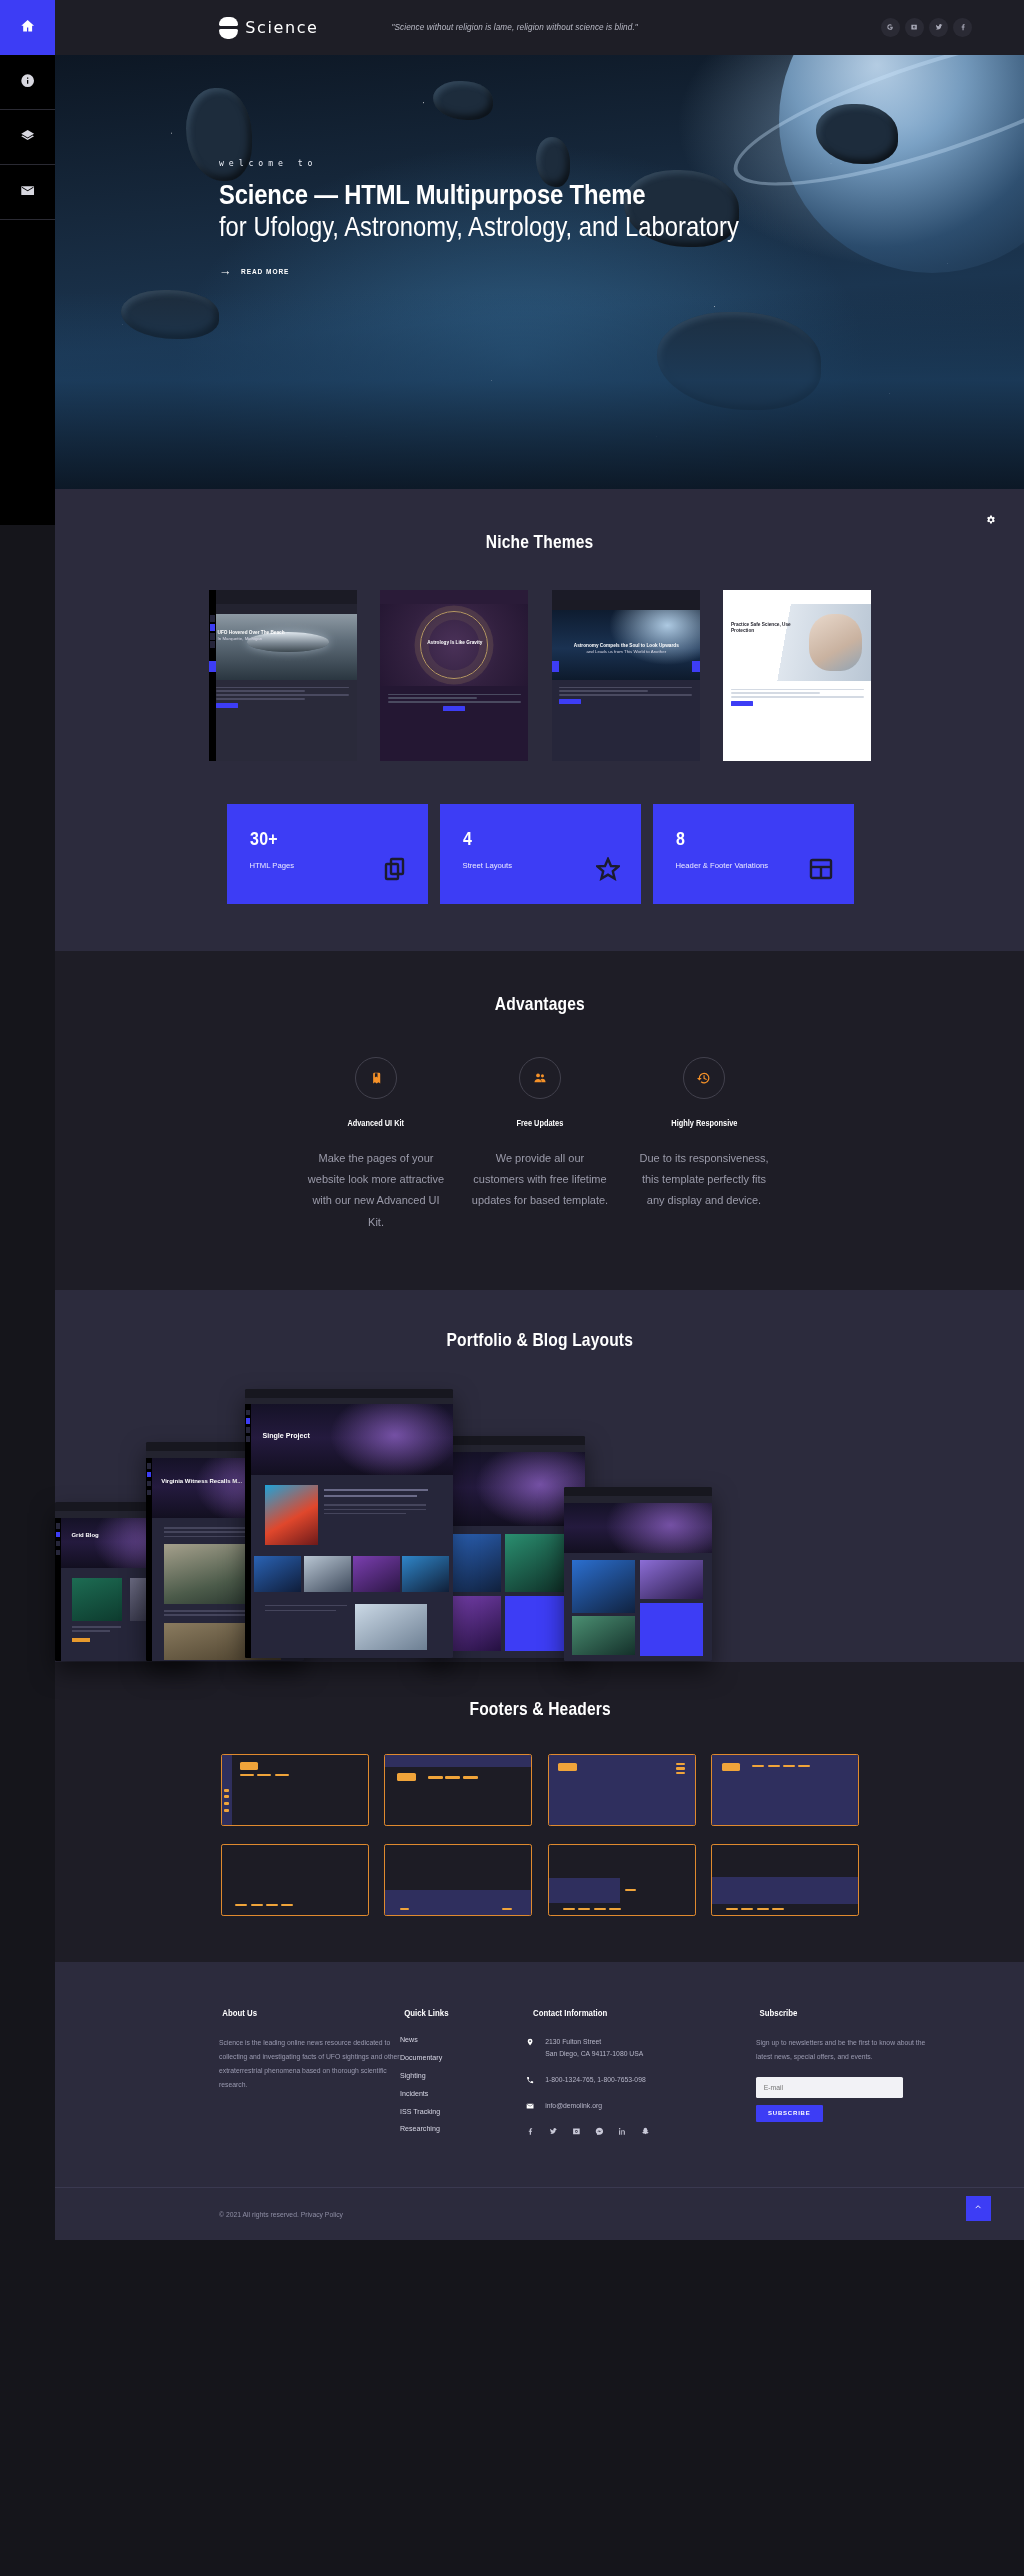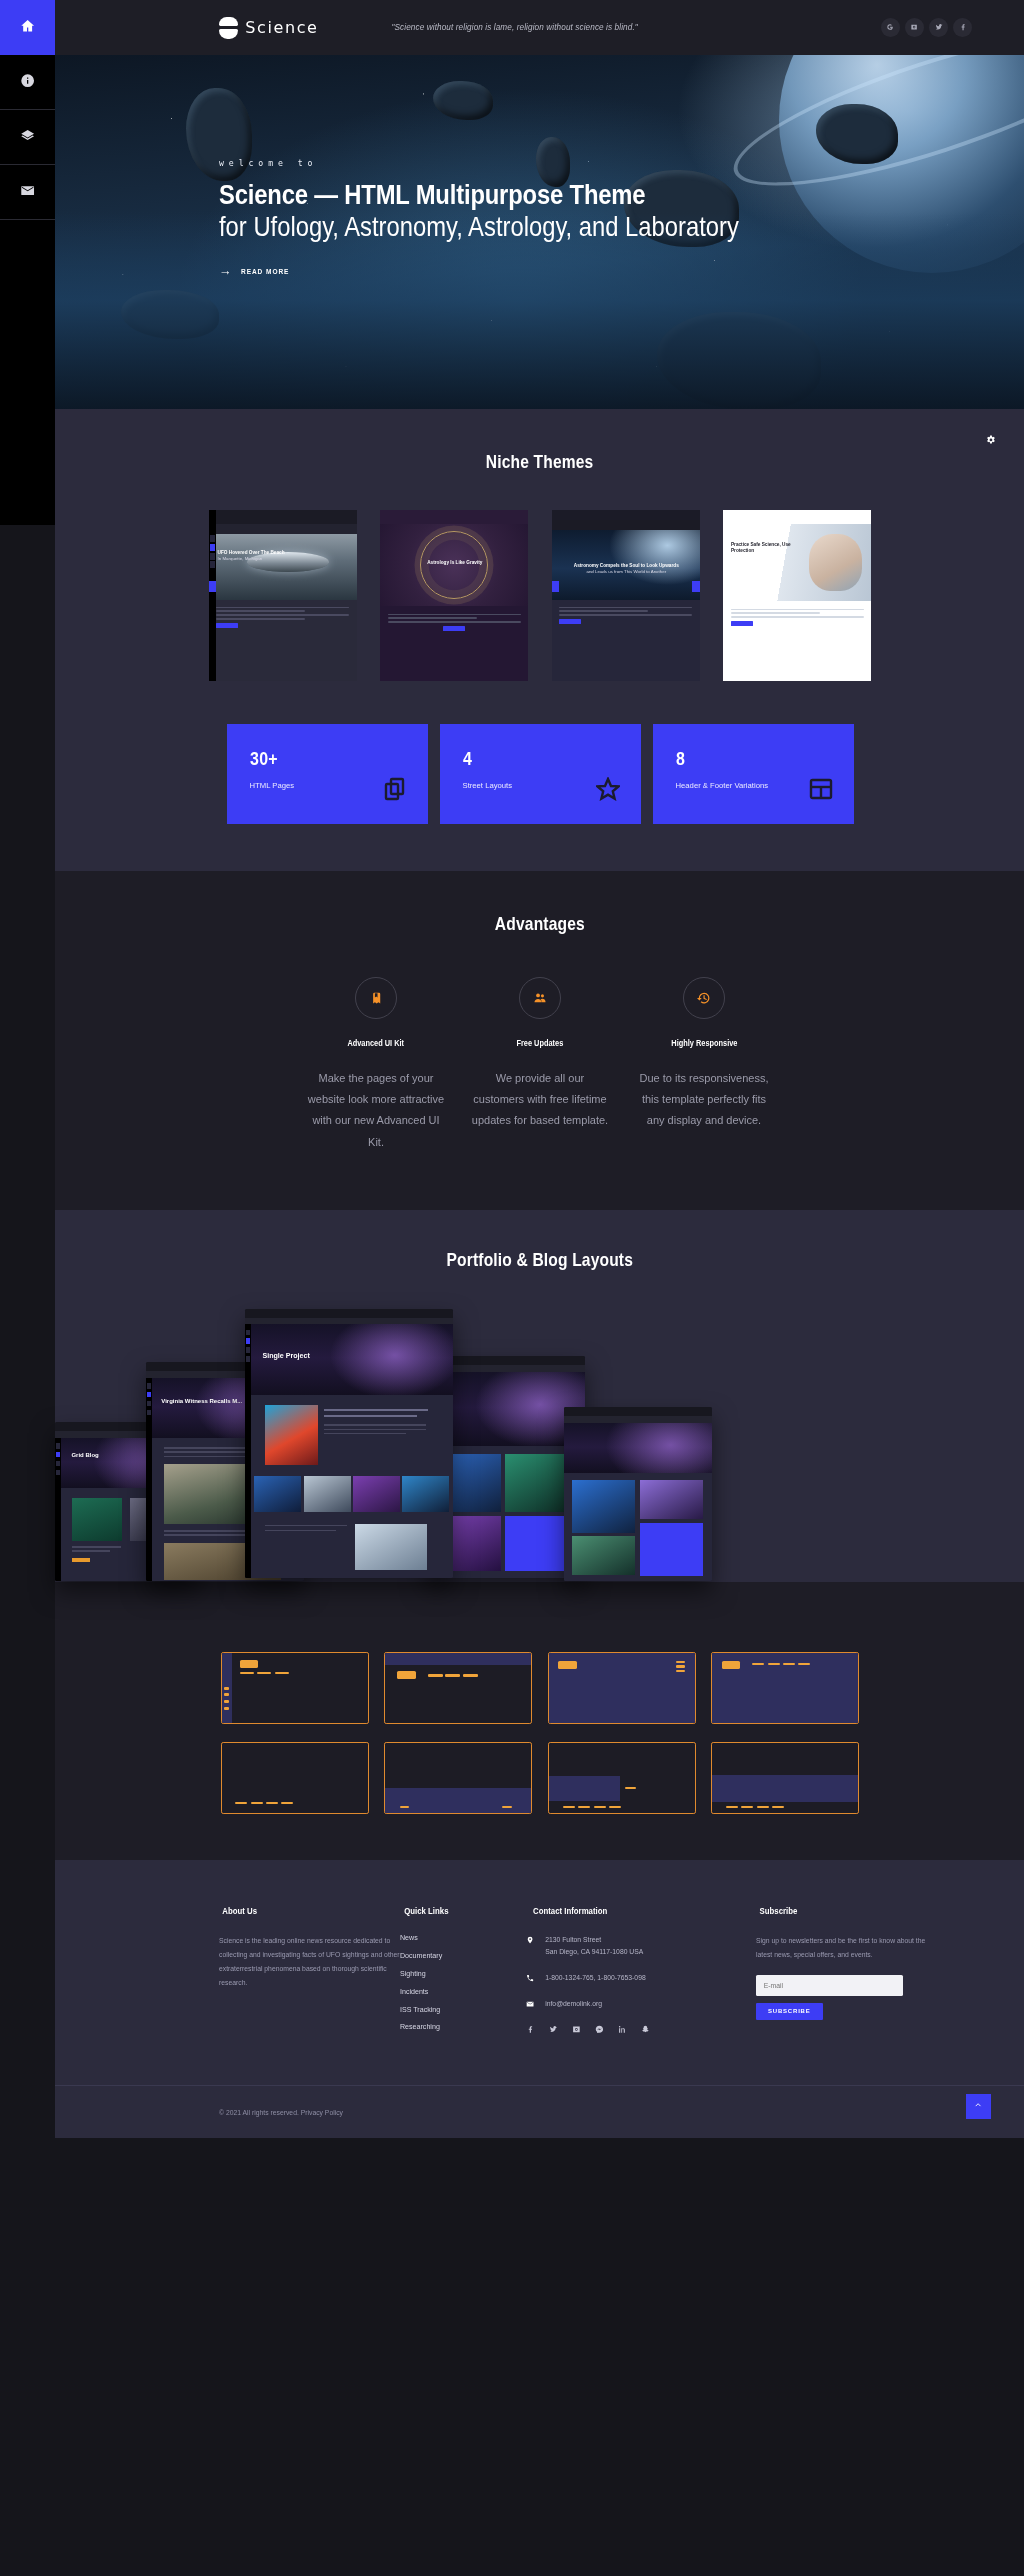--- a/index.html
+++ b/index.html
@@ -76,21 +76,21 @@
     font-weight: bold; margin-right: 28.5px; cursor: pointer;
     font-stretch: condensed;
     transform: scaleX(.82); transform-origin: left center;
     white-space: nowrap;
   }
   #search-icon-nav { margin-left: auto; cursor: pointer; }
   #search-icon-nav svg { width: 10.4px; height: 10.4px; stroke: #e6e6ef; fill: none; stroke-width: 2; }
 
   
   #hero {
-    height: 354px; position: relative; overflow: hidden;
+    height: 434px; position: relative; overflow: hidden;
     background:
       radial-gradient(ellipse 372px 230px at 88% 16%, rgba(190,225,255,.55), rgba(40,80,120,0) 62%),
       radial-gradient(ellipse 492px 306px at 48% 70%, rgba(60,120,165,.55), rgba(12,24,40,0) 70%),
       linear-gradient(175deg, #0d1724 0%, #16283c 32%, #1b3550 58%, #0e1a28 100%);
   }
   #hero .stars { position: absolute; inset: 0; opacity: .85;
     background-image:
       radial-gradient(0.8px 0.8px at 12% 18%, #fff, transparent),
       radial-gradient(0.7px 0.7px at 26% 42%, #e6f2ff, transparent),
       radial-gradient(0.9px 0.9px at 38% 11%, #fff, transparent),
@@ -694,20 +694,21 @@
           <div class="pimg" style="left:7.7px;top:6.6px;width:63px;height:53px;background:linear-gradient(150deg,#2b6fd0,#10223f)"></div>
           <div class="pimg" style="left:76px;top:6.6px;width:63px;height:39px;background:linear-gradient(150deg,#8c6dd6,#281a46)"></div>
           <div class="pimg" style="left:76px;top:50px;width:63px;height:53px;background:#3d3df5"></div>
           <div class="pimg" style="left:7.7px;top:63px;width:63px;height:39px;background:linear-gradient(150deg,#4b8f72,#14302a)"></div>
         </div>
       </div>
     </div>
   </section>
 
   <section id="fh-section">
+    <h2 class="sec-title"><span>Footers &amp; Headers</span></h2>
     <div class="fh-grid">
       <div class="fh-card">
         <div class="fh-fill" style="left:0;top:0;bottom:0;width:9.8px"></div>
         <div class="fh-pill" style="left:17.5px;top:6.6px;width:18.6px;height:7.7px"></div>
         <div class="fh-dash" style="left:17.5px;top:18.6px;width:14.2px"></div>
         <div class="fh-dash" style="left:35px;top:18.6px;width:14.2px"></div>
         <div class="fh-dash" style="left:53px;top:18.6px;width:14.2px"></div>
         <div class="fh-dash" style="left:2.2px;top:34px;width:4.4px"></div>
         <div class="fh-dash" style="left:2.2px;top:40px;width:4.4px"></div>
         <div class="fh-dash" style="left:2.2px;top:47px;width:4.4px"></div>

